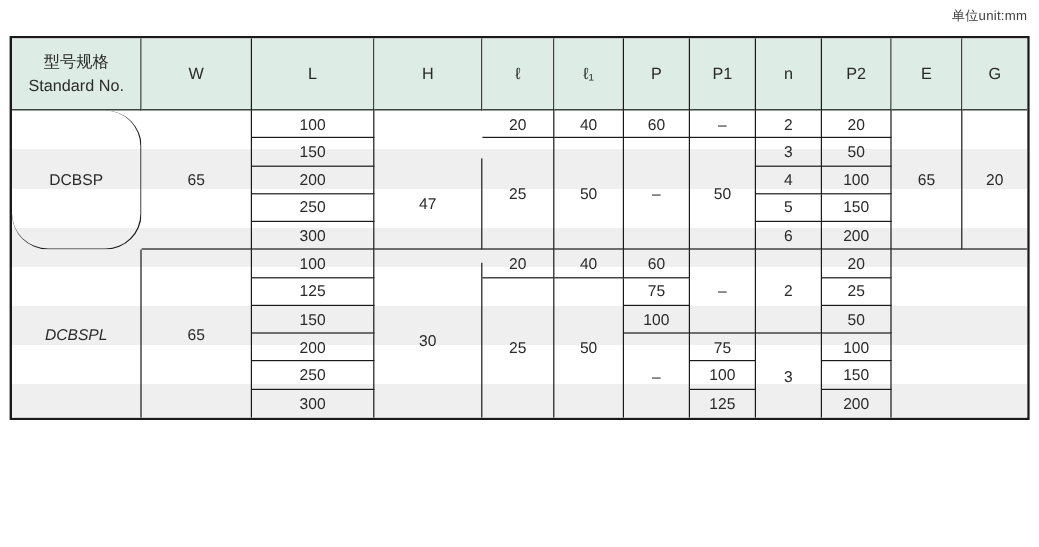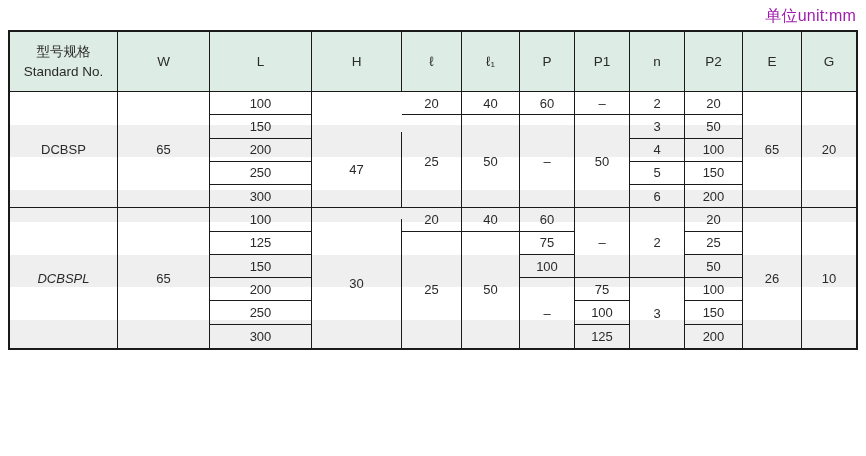--- a/index.html
+++ b/index.html
@@ -10,21 +10,21 @@
   }
   *{margin:0;padding:0;box-sizing:border-box;}
   html,body{background:#ffffff;}
   body{
     width:866px;height:456px;position:relative;overflow:hidden;
     font-family:"Liberation Sans","DejaVu Sans",sans-serif;
     color:var(--text_color);
   }
   .unit-label{
     position:absolute;top:6px;right:10px;
-    font-size:16px;color:#a21caf;letter-spacing:0.2px;
+    font-size:11px;color:#404040;letter-spacing:0.2px;
   }
   .table-wrap{
     position:absolute;left:8px;top:30px;width:850px;height:320px;
     border:2px solid var(--border_color);
     background:#ffffff;
   }
   .stripes{
     position:absolute;left:0;right:0;top:60px;bottom:0;z-index:0;
     background:repeating-linear-gradient(
       to bottom,
@@ -77,21 +77,21 @@
         <div class="cell header-cell" style="grid-column: 3;">L</div>
         <div class="cell header-cell" style="grid-column: 4;">H</div>
         <div class="cell header-cell" style="grid-column: 5;">ℓ</div>
         <div class="cell header-cell" style="grid-column: 6;">ℓ₁</div>
         <div class="cell header-cell" style="grid-column: 7;">P</div>
         <div class="cell header-cell" style="grid-column: 8;">P1</div>
         <div class="cell header-cell" style="grid-column: 9;">n</div>
         <div class="cell header-cell" style="grid-column: 10;">P2</div>
         <div class="cell header-cell" style="grid-column: 11;">E</div>
         <div class="cell header-cell last-col" style="grid-column: 12;">G</div>
-        <div class="cell" style="grid-area: 2 / 1 / span 5;">DCBSP</div>
+        <div class="cell" style="grid-area: 2 / 1 / span 5; border-radius: 30px;">DCBSP</div>
         <div class="cell" style="grid-area: 2 / 2 / span 5;">65</div>
         <div class="cell" style="grid-area: 2 / 3 / span 1;">100</div>
         <div class="cell" style="grid-area: 3 / 3 / span 1;">150</div>
         <div class="cell" style="grid-area: 4 / 3 / span 1;">200</div>
         <div class="cell" style="grid-area: 5 / 3 / span 1;">250</div>
         <div class="cell" style="grid-area: 6 / 3 / span 1;">300</div>
         <div class="cell" style="grid-area: 2 / 4 / span 5; margin-top: 40px;">47</div>
         <div class="cell" style="grid-area: 2 / 5 / span 1;">20</div>
         <div class="cell" style="grid-area: 3 / 5 / span 4;">25</div>
         <div class="cell" style="grid-area: 2 / 6 / span 1;">40</div>
@@ -134,17 +134,15 @@
         <div class="cell" style="grid-area: 11 / 8 / span 1;">100</div>
         <div class="cell last-row" style="grid-area: 12 / 8 / span 1;">125</div>
         <div class="cell" style="grid-area: 7 / 9 / span 3;">2</div>
         <div class="cell last-row" style="grid-area: 10 / 9 / span 3;">3</div>
         <div class="cell" style="grid-area: 7 / 10 / span 1;">20</div>
         <div class="cell" style="grid-area: 8 / 10 / span 1;">25</div>
         <div class="cell" style="grid-area: 9 / 10 / span 1;">50</div>
         <div class="cell" style="grid-area: 10 / 10 / span 1;">100</div>
         <div class="cell" style="grid-area: 11 / 10 / span 1;">150</div>
         <div class="cell last-row" style="grid-area: 12 / 10 / span 1;">200</div>
-        <div class="cell last-row" style="grid-area: 7 / 11 / span 6;">26</div>
-        <div class="cell last-col last-row" style="grid-area: 7 / 12 / span 6;">10</div>
       </div>
   </div>
 </div>
 
 </body></html>

